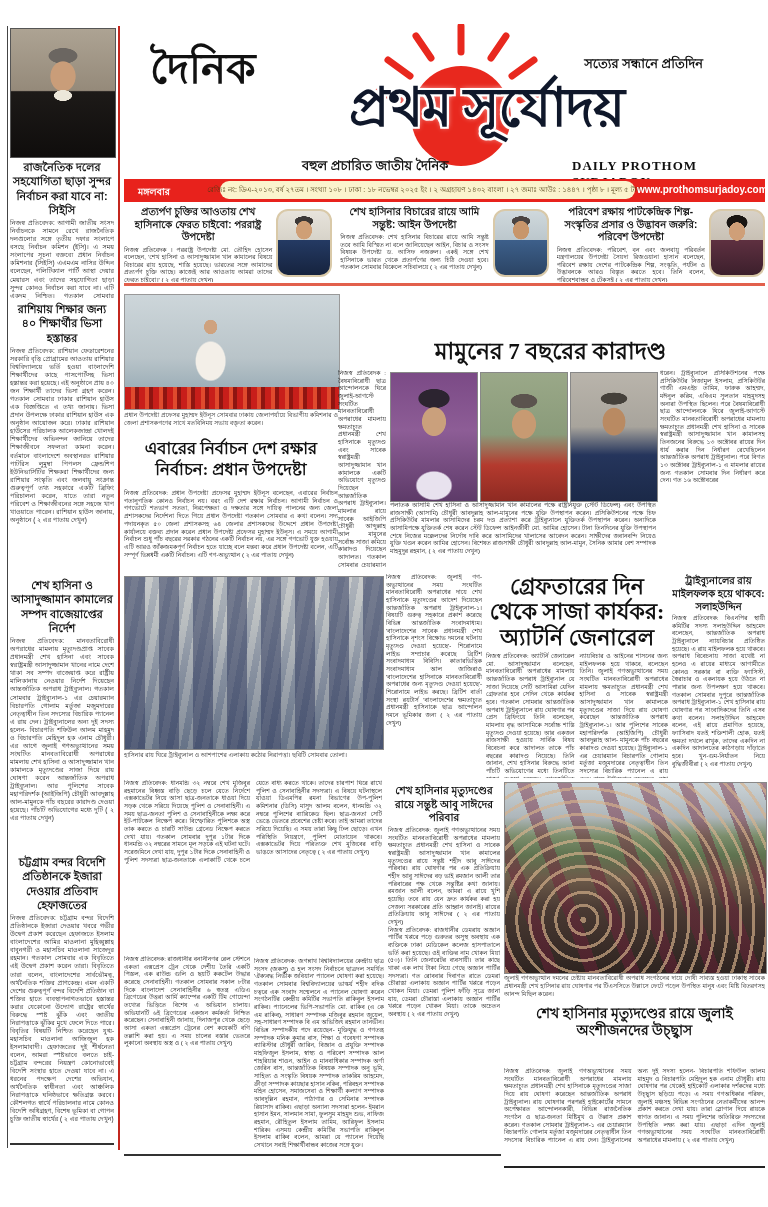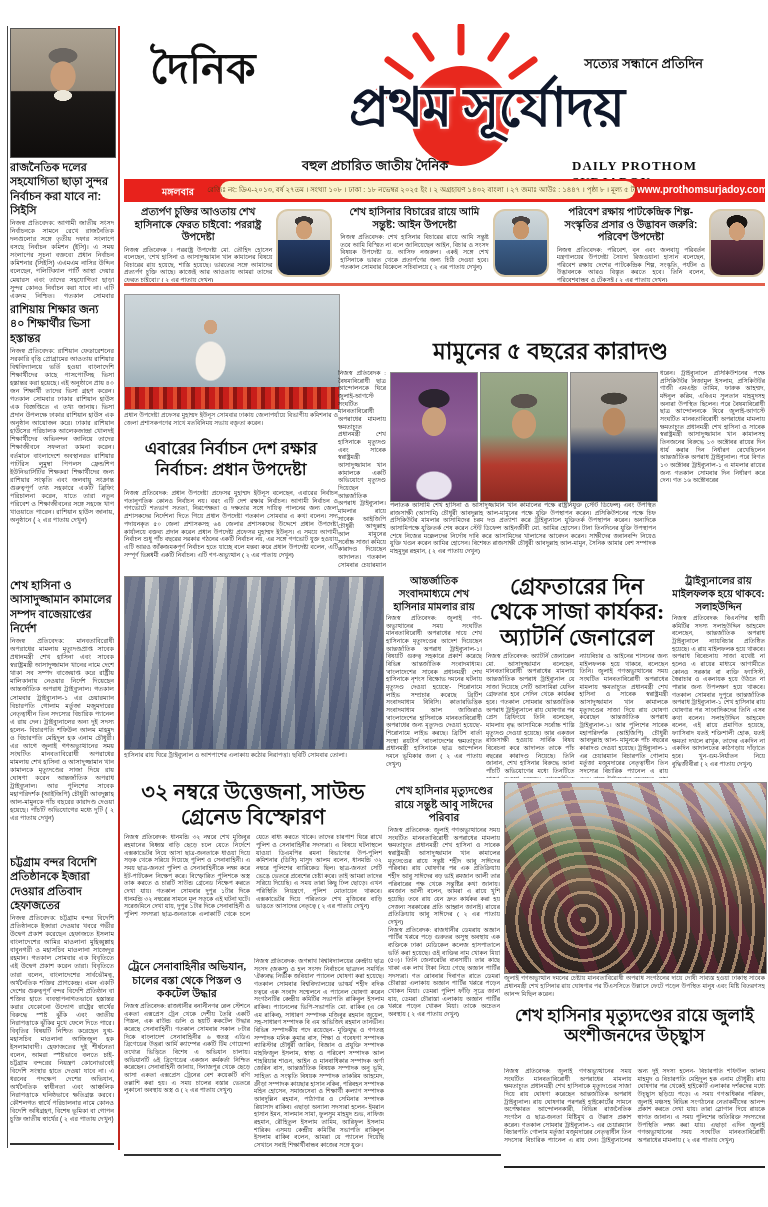--- a/index.html
+++ b/index.html
@@ -15,35 +15,35 @@
   .hline-sb{left:10px;top:1143px;width:104px;height:2px;background:#333;}
   
   .sb{left:10px;width:104px;}
   .sb-photo{top:28px;height:128px;border:1px solid #555;
     background:
       radial-gradient(ellipse 15px 9px at 50% 52%, #ece7da 58%, transparent 62%),
       radial-gradient(ellipse 21px 25px at 50% 37%, #c99d79 58%, transparent 62%),
       radial-gradient(ellipse 24px 13px at 50% 21%, #6b6661 58%, transparent 62%),
       linear-gradient(180deg,#ada393 0%,#958a7a 48%,#1d1a18 49%,#0f0d0c 100%);}
   .sb-art{overflow:hidden;}
-  .sb-head{font-weight:bold;font-size:11px;line-height:1.3;margin-bottom:2px;}
+  .sb-head{font-weight:bold;font-size:11px;line-height:1.3;text-align:center;margin-bottom:2px;}
   .sb-body{font-size:6.3px;line-height:1.28;text-align:justify;}
   
   .mast{left:124px;top:24px;width:641px;height:154px;}
   .mast-dainik{left:26px;top:12px;font-size:42px;font-weight:800;font-family:"Liberation Serif",serif;text-align:center;}
   .mast-sun{left:242px;top:0px;}
   .mast-title{left:90px;top:42px;width:545px;text-align:center;font-size:54px;font-weight:800;
      font-family:"Liberation Serif",serif;letter-spacing:-1px;color:#0f172a;
      text-shadow:-2px -2px 0 #fff,2px -2px 0 #fff,-2px 2px 0 #fff,2px 2px 0 #fff,0 0 6px #fff;}
   .mast-tagline{right:62px;top:30px;font-size:13px;font-weight:bold;}
   .mast-subtitle{left:178px;top:132px;font-size:13px;font-weight:bold;}
   .mast-english{left:448px;top:134px;font-size:13px;font-weight:bold;font-family:"Liberation Serif",serif;letter-spacing:1px;}
   
   .dateline{left:124px;top:179px;width:641px;height:23px;background:#e8221c;}
-  .dl-day{position:absolute;left:14px;top:6px;width:80px;text-align:center;color:#fff;font-size:9.5px;font-weight:bold;}
+  .dl-day{position:absolute;left:14px;top:6px;width:80px;color:#fff;font-size:9.5px;font-weight:bold;}
   .dl-pill{position:absolute;left:96px;right:130px;top:2px;height:18px;background:#fbf4cd;border-radius:9px;
      display:flex;align-items:center;justify-content:center;}
   .dl-pill span{font-size:7px;color:#4a3a10;white-space:nowrap;}
   .dl-site{position:absolute;right:4px;top:5px;width:124px;text-align:center;color:#fff;font-size:10px;font-weight:bold;}
   
   .topstrip{left:124px;top:206px;width:641px;height:76px;display:flex;gap:8px;}
   .brief{flex:1;display:flex;gap:4px;overflow:hidden;}
   .brief-txt{flex:1;}
   .brief-head{font-size:10px;font-weight:bold;text-align:center;line-height:1.25;margin-bottom:2px;}
   .brief-body{font-size:6.1px;line-height:1.25;text-align:justify;}
@@ -124,21 +124,21 @@
     background:
       repeating-radial-gradient(circle at 30% 72%, rgba(215,178,140,.65) 0 3px, rgba(0,0,0,0) 3px 13px),
       repeating-linear-gradient(70deg, rgba(112,32,58,.45) 0 13px, rgba(0,0,0,0) 13px 38px),
       linear-gradient(180deg,#c9d2d6 0%,#aeb6ba 18%,#7b8d6b 28%,#5f7350 38%,#6d5b4a 50%,#4a3a33 66%,#2e2420 100%);}
   .cap-crowd{left:504px;top:974px;width:261px;height:28px;overflow:hidden;}
   
   .trainart{left:124px;top:956px;width:126px;height:194px;overflow:hidden;}
   .joksu{left:254px;top:958px;width:130px;height:194px;overflow:hidden;}
   .joksu-head{font-size:12.5px;font-weight:800;text-align:center;line-height:1.25;
      font-family:"Liberation Serif",serif;margin-bottom:3px;}
-  .br-head{left:504px;top:1006px;width:261px;text-align:center;font-size:17px;font-weight:800;
+  .br-head{left:504px;top:1006px;width:261px;text-align:center;font-size:14px;font-weight:800;
      line-height:1.2;font-family:"Liberation Serif",serif;}
   .br-body{left:504px;top:1068px;width:261px;height:94px;overflow:hidden;
      column-count:2;column-gap:6px;font-size:6.05px;line-height:1.27;text-align:justify;}
 </style>
 </head>
 <body>
 
 <div class="page">
 
   <div class="abs vline-black"></div>
@@ -212,67 +212,64 @@
     </div>
     <div class="brief">
       <div class="brief-txt">
         <div class="brief-head">পরিবেশ রক্ষায় পাটকেন্দ্রিক শিল্প-সংস্কৃতির প্রসার ও উদ্ভাবন জরুরি: পরিবেশ উপদেষ্টা</div>
         <div class="brief-body">নিজস্ব প্রতিবেদক: পরিবেশ, বন এবং জলবায়ু পরিবর্তন মন্ত্রণালয়ের উপদেষ্টা সৈয়দা রিজওয়ানা হাসান বলেছেন, পরিবেশ রক্ষায় দেশের পাটকেন্দ্রিক শিল্প, সংস্কৃতি, পর্যটন ও উদ্ভাবনকে আরও বিস্তৃত করতে হবে। তিনি বলেন, পরিবেশবান্ধব ও টেকসই ( ২ এর পাতায় দেখুন)</div>
       </div>
       <div class="brief-photo ph-s3"></div>
     </div>
   </div>
 
-  <div class="abs lead-sub">মামুনের ৫ বছরের কারাদণ্ড</div>
+  <div class="abs lead-sub">মামুনের 7 বছরের কারাদণ্ড</div>
   <div class="abs ph-yunus"></div>
   <div class="abs cap cap-yunus">প্রধান উপদেষ্টা প্রফেসর মুহাম্মদ ইউনূস সোমবার ঢাকায় জেলাপর্যায়ে বিভাগীয় কমিশনার ও জেলা প্রশাসকগণের সাথে মতবিনিময় সভায় বক্তৃতা করেন।</div>
   <div class="abs ebar-head">এবারের নির্বাচন দেশ রক্ষার নির্বাচন: প্রধান উপদেষ্টা</div>
   <div class="abs ebar-body">নিজস্ব প্রতিবেদক: প্রধান উপদেষ্টা প্রফেসর মুহাম্মদ ইউনূস বলেছেন, এবারের নির্বাচন গতানুগতিক কোনও নির্বাচন নয়। বরং এটি দেশ রক্ষার নির্বাচন। আগামী নির্বাচন ও গণভোটে শতভাগ সততা, নিরপেক্ষতা ও দক্ষতার সঙ্গে দায়িত্ব পালনের জন্য জেলা প্রশাসকদের নির্দেশনা দিতে গিয়ে প্রধান উপদেষ্টা গতকাল সোমবার এ কথা বলেন। সদ্য পদায়নকৃত ৫০ জেলা প্রশাসকসহ ৬৪ জেলার প্রশাসকদের উদ্দেশে প্রধান উপদেষ্টা কার্যালয়ে বক্তব্য প্রদান করেন প্রধান উপদেষ্টা প্রফেসর মুহাম্মদ ইউনূস। এ সময়ে আগামী নির্বাচন শুধু পাঁচ বছরের সরকার গঠনের একটি নির্বাচন নয়, এর সঙ্গে গণভোট যুক্ত হওয়ায় এটি আরও জাঁকজমকপূর্ণ নির্বাচন হতে যাচ্ছে বলে মন্তব্য করে প্রধান উপদেষ্টা বলেন, এটি সম্পূর্ণ ভিন্নধর্মী একটি নির্বাচন। এটি গণ-অভ্যুত্থান ( ২ এর পাতায় দেখুন)</div>
 
   <div class="abs story-col st-col1">নিজস্ব প্রতিবেদক : বৈষম্যবিরোধী ছাত্র আন্দোলনকে ঘিরে জুলাই-আগস্টে সংঘটিত মানবতাবিরোধী অপরাধের মামলায় ক্ষমতাচ্যুত প্রধানমন্ত্রী শেখ হাসিনাকে মৃত্যুদণ্ড এবং সাবেক স্বরাষ্ট্রমন্ত্রী আসাদুজ্জামান খান কামালকে একটি অভিযোগে মৃত্যুদণ্ড দিয়েছেন আন্তর্জাতিক অপরাধ ট্রাইব্যুনাল। মামলার রায়ে সাবেক আইজিপি চৌধুরী আব্দুল্লাহ আল মামুনের সর্বোচ্চ সাজা কমিয়ে কারাদণ্ড দিয়েছেন আদালত। গতকাল সোমবার চেয়ারম্যান বিচারপতি মো. গোলাম মর্তুজা মজুমদারের নেতৃত্বাধীন আন্তর্জাতিক অপরাধ ট্রাইব্যুনাল-১ এ রায় ঘোষণা করেন। ১ ঘণ্টা ১০</div>
   <div class="abs ph-port ph-hasina"></div>
   <div class="abs ph-port ph-kamal"></div>
   <div class="abs ph-port ph-mamun"></div>
   <div class="abs story-col st-col2">ধরেন। ট্রাইব্যুনালে প্রসিকিউশনের পক্ষে প্রসিকিউটর নিজামুল ইসলাম, প্রসিকিউটর গাজী এমএইচ তামিম, ফারুক আহম্মদ, মঈনুল করিম, এবিএম সুলতান মাহমুদসহ অন্যরা উপস্থিত ছিলেন। পরে বৈষম্যবিরোধী ছাত্র আন্দোলনকে ঘিরে জুলাই-আগস্টে সংঘটিত মানবতাবিরোধী অপরাধের মামলায় ক্ষমতাচ্যুত প্রধানমন্ত্রী শেখ হাসিনা ও সাবেক স্বরাষ্ট্রমন্ত্রী আসাদুজ্জামান খান কামালসহ তিনজনের বিরুদ্ধে ১৩ অক্টোবর রায়ের দিন ধার্য করার দিন নির্ধারণ রেখেছিলেন আন্তর্জাতিক অপরাধ ট্রাইব্যুনাল। পরে বিগত ১৩ অক্টোবর ট্রাইব্যুনাল-১ এ মামলার রায়ের জন্য গতকাল সোমবার দিন নির্ধারণ করে দেন। গত ১৬ অক্টোবরের</div>
   <div class="abs story-col st-bottom">পলাতক আসামি শেখ হাসিনা ও আসাদুজ্জামান খান কামালের পক্ষে রাষ্ট্রনিযুক্ত (স্টেট ডিফেন্স) এবং উপস্থিত রাজসাক্ষী (আসামি) চৌধুরী আবদুল্লাহ আল-মামুনের পক্ষে যুক্তি উপস্থাপন করেন। প্রসিকিউশনের পক্ষে চিফ প্রসিকিউটর মামলার আসামিদের চরম দণ্ড প্রত্যাশা করে ট্রাইব্যুনালে যুক্তিতর্ক উপস্থাপন করেন। অন্যদিকে আসামিপক্ষে যুক্তিতর্ক শেষ করেন স্টেট ডিফেন্স আইনজীবী মো. আমির হোসেন। টানা তিনদিনের যুক্তি উপস্থাপন শেষে নিজের মক্কেলদের নির্দোষ দাবি করে আসামিদের খালাসের আবেদন করেন। সাক্ষীদের জবানবন্দি নিয়েও যুক্তি খণ্ডন করেন আমির হোসেন। বিশেষত রাজসাক্ষী চৌধুরী আবদুল্লাহ আল-মামুন, সৈনিক আমার বেশ সম্পাদক মাহমুদুর রহমান, ( ২ এর পাতায় দেখুন)</div>
 
   <div class="abs ph-police"></div>
   <div class="abs cap cap-police">হাসিনার রায় ঘিরে ট্রাইব্যুনাল ও আশপাশের এলাকায় কঠোর নিরাপত্তা। ছবিটি সোমবার তোলা।</div>
 
   <div class="abs colA">
-    <div class="colhead">আন্তর্জাতিক সংবাদমাধ্যমে শেখ হাসিনার মামলার রায়</div>
     <div class="colbody">নিজস্ব প্রতিবেদক: জুলাই গণ-অভ্যুত্থানের সময় সংঘটিত মানবতাবিরোধী অপরাধের দায়ে শেখ হাসিনাকে মৃত্যুদণ্ডের আদেশ দিয়েছেন আন্তর্জাতিক অপরাধ ট্রাইব্যুনাল-১। বিষয়টি গুরুত্ব সহকারে প্রকাশ করেছে বিভিন্ন আন্তর্জাতিক সংবাদমাধ্যম। 'বাংলাদেশের সাবেক প্রধানমন্ত্রী শেখ হাসিনাকে নৃশংস বিক্ষোভ দমনের ঘটনায় মৃত্যুদণ্ড দেওয়া হয়েছে'- শিরোনামে লাইভ সম্প্রচার করেছে ব্রিটিশ সংবাদমাধ্যম বিবিসি। কাতারভিত্তিক সংবাদমাধ্যম আল জাজিরাও 'বাংলাদেশের হাসিনাকে মানবতাবিরোধী অপরাধের জন্য মৃত্যুদণ্ড দেওয়া হয়েছে'- শিরোনামে লাইভ করছে। ব্রিটিশ বার্তা সংস্থা রয়টার্স 'বাংলাদেশের ক্ষমতাচ্যুত প্রধানমন্ত্রী হাসিনাকে ছাত্র আন্দোলন দমনে ভূমিকার জন্য ( ২ এর পাতায় দেখুন)</div>
   </div>
 
   <div class="abs centerblk">
     <div class="center-head">গ্রেফতারের দিন থেকে সাজা কার্যকর: অ্যাটর্নি জেনারেল</div>
     <div class="center-body">নিজস্ব প্রতিবেদক: অ্যাটর্নি জেনারেল মো. আসাদুজ্জামান বলেছেন, মানবতাবিরোধী অপরাধের মামলায় আন্তর্জাতিক অপরাধ ট্রাইব্যুনাল যে সাজা দিয়েছে সেটি আসামিরা যেদিন গ্রেফতার হবে সেদিন থেকে কার্যকর হবে। গতকাল সোমবার আন্তর্জাতিক অপরাধ ট্রাইব্যুনালে রায় ঘোষণার পর প্রেস ব্রিফিংয়ে তিনি বলেছেন, মামলায় বৃদ্ধ আসামিকে সর্বোচ্চ শাস্তি মৃত্যুদণ্ড দেওয়া হয়েছে। আর একজন রাজসাক্ষী হওয়ায় সার্বিক বিষয় বিবেচনা করে আদালত তাকে পাঁচ বছরের কারাদণ্ড নিয়েছে। তিনি জানান, শেখ হাসিনার বিরুদ্ধে আনা পাঁচটি অভিযোগের মধ্যে তিনটিতে সাজা দেওয়া হয়েছে। আন্তর্জাতিক অপরাধ ট্রাইব্যুনালে শেখ হাসিনার মামলার যুগান্তকারী রায় হয়েছে, যা প্রশান্তি আনবে ও বাংলাদেশে ন্যায়বিচার ও আইনের শাসনের জন্য মাইলফলক হয়ে থাকবে, বলেছেন তিনি। জুলাই গণঅভ্যুত্থানের সময় সংঘটিত মানবতাবিরোধী অপরাধের মামলায় ক্ষমতাচ্যুত প্রধানমন্ত্রী শেখ হাসিনা ও সাবেক স্বরাষ্ট্রমন্ত্রী আসাদুজ্জামান খান কামালকে মৃত্যুদণ্ডের সাজা দিয়ে রায় ঘোষণা করেছেন আন্তর্জাতিক অপরাধ ট্রাইব্যুনাল-১। আর পুলিশের সাবেক মহাপরিদর্শক (আইজিপি) চৌধুরী আবদুল্লাহ আল- মামুনকে পাঁচ বছরের কারাদণ্ড দেওয়া হয়েছে। ট্রাইব্যুনাল-১ এর চেয়ারম্যান বিচারপতি গোলাম মর্তুজা মজুমদারের নেতৃত্বাধীন তিন সদস্যের বিচারিক প্যানেল এ রায় দেন। রায়ে ট্রাইব্যুনাল বলেছেন, শেখ হাসিনাসহ তিন আসামির অপরাধ প্রমাণিত। ( ২ এর পাতায় দেখুন)</div>
   </div>
 
   <div class="abs colB">
     <div class="colhead">ট্রাইব্যুনালের রায় মাইলফলক হয়ে থাকবে: সলাহউদ্দিন</div>
     <div class="colbody">নিজস্ব প্রতিবেদক: বিএনপির স্থায়ী কমিটির সদস্য সলাহউদ্দিন আহমেদ বলেছেন, আন্তর্জাতিক অপরাধ ট্রাইব্যুনালে ন্যায়বিচার প্রতিষ্ঠিত হয়েছে। এ রায় মাইলফলক হয়ে থাকবে। অপরাধ বিবেচনায় সাজা যথেষ্ট না হলেও এ রায়ের মাধ্যমে আগামীতে কোনও সরকার বা ব্যক্তি ফ্যাসিস্ট, স্বৈরাচার ও একনায়ক হয়ে উঠতে না পারার জন্য উপলক্ষণ হয়ে থাকবে। গতকাল সোমবার দুপুরে আন্তর্জাতিক অপরাধ ট্রাইব্যুনাল-১ শেখ হাসিনার রায় ঘোষণার পর সাংবাদিকদের তিনি এসব কথা বলেন। সলাহউদ্দিন আহমেদ বলেন, এই রায়ে প্রমাণিত হয়েছে, ফ্যাসিবাদ যতই শক্তিশালী হোক, যতই ক্ষমতা দখলে রাখুক, তাদের একদিন না একদিন আদালতের কাঠগড়ায় দাঁড়াতে হবে। খুন-গুম-নির্যাতন নিয়ে বুদ্ধিজীবীরা ( ২ এর পাতায় দেখুন)</div>
   </div>
 
   <div class="abs lowerleft">
-    <div class="ll-head">৩২ নম্বরে উত্তেজনা, সাউন্ড গ্রেনেড বিস্ফোরণ</div>
     <div class="ll-body">নিজস্ব প্রতিবেদক: ধানমন্ডি ৩২ নম্বরে শেখ মুজিবুর রহমানের বিধ্বস্ত বাড়ি ছেড়ে চলে যেতে নির্দেশে এক্সকাভেটর নিয়ে আসা ছাত্র-জনতাকে ধাওয়া দিয়ে সড়ক থেকে সরিয়ে দিয়েছে পুলিশ ও সেনাবাহিনী। এ সময় ছাত্র-জনতা পুলিশ ও সেনাবাহিনীকে লক্ষ্য করে ইট-পাটকেল নিক্ষেপ করে। বিস্ফোরিত পুলিশকে অস্ত্র তাক করতে ও চারটি সাউন্ড গ্রেনেড নিক্ষেপ করতে দেখা যায়। গতকাল সোমবার দুপুর ১টার দিকে ধানমন্ডি ৩২ নম্বরের সামনে মূল সড়কে এই ঘটনা ঘটে। সরেজমিনে দেখা যায়, দুপুর ১টার দিকে সেনাবাহিনী ও পুলিশ সদস্যরা ছাত্র-জনতাকে এলাকাটি থেকে চলে যেতে বাধ্য করতে থাকে। তাদের চারপাশ ঘিরে রাখে পুলিশ ও সেনাবাহিনীর সদস্যরা। এ বিষয়ে ঘটনাস্থলে যাওয়া ডিএমপির রমনা বিভাগের উপ-পুলিশ কমিশনার (ডিসি) মাসুদ আলম বলেন, ধানমন্ডি ৩২ নম্বরে পুলিশের ব্যারিকেড ছিল। ছাত্র-জনতা সেটি ভেঙে ভেতরে প্রবেশের চেষ্টা করে। তাই আমরা তাদের সরিয়ে দিয়েছি। এ সময় তারা কিছু ঢিল ছোড়ে। এখন পরিস্থিতি নিয়ন্ত্রণে, পুলিশ মোতায়েন থাকবে। এক্সকাভেটর দিয়ে পরিত্যক্ত শেখ মুজিবের বাড়ি ভাঙতে আসাদের নেতৃত্বে ( ২ এর পাতায় দেখুন)</div>
   </div>
 
   <div class="abs midcol">
     <div class="mc-head">শেখ হাসিনার মৃত্যুদণ্ডের রায়ে সন্তুষ্ট আবু সাঈদের পরিবার</div>
     <div class="colbody">নিজস্ব প্রতিবেদক: জুলাই গণঅভ্যুত্থানের সময় সংঘটিত মানবতাবিরোধী অপরাধের মামলায় ক্ষমতাচ্যুত প্রধানমন্ত্রী শেখ হাসিনা ও সাবেক স্বরাষ্ট্রমন্ত্রী আসাদুজ্জামান খান কামালের মৃত্যুদণ্ডের রায়ে সন্তুষ্ট শহীদ আবু সাঈদের পরিবার। রায় ঘোষণার পর এক প্রতিক্রিয়ায় শহীদ আবু সাঈদের বড় ভাই রমজান আলী তার পরিবারের পক্ষ থেকে সন্তুষ্টির কথা জানায়। রমজান আলী বলেন, আমরা এ রায়ে খুশি হয়েছি। তবে রায় যেন দ্রুত কার্যকর করা হয় সেজন্য সরকারের প্রতি আহ্বান জানাই। রায়ের প্রতিক্রিয়ায় আবু সাঈদের ( ২ এর পাতায় দেখুন)</div>
     <div class="colbody">নিজস্ব প্রতিবেদক: রাজধানীর ডেমরায় অজ্ঞান পার্টির খপ্পরে পড়ে গুরুতর অসুস্থ অবস্থায় এক ব্যক্তিকে ঢাকা মেডিকেল কলেজ হাসপাতালে ভর্তি করা হয়েছে। ওই ব্যক্তির নাম খোকন মিয়া (৫০)। তিনি জেনারেটর ব্যবসায়ী। তার কাছে থাকা এক লাখ টাকা নিয়ে গেছে অজ্ঞান পার্টির সদস্যরা। গত রোববার দিবাগত রাতে ডেমরা চৌরাস্তা এলাকায় অজ্ঞান পার্টির খপ্পরে পড়েন খোকন মিয়া। ডেমরা পুলিশ ফাঁড়ি সূত্রে জানা যায়, ডেমরা চৌরাস্তা এলাকায় অজ্ঞান পার্টির খপ্পরে পড়েন খোকন মিয়া। তাকে অচেতন অবস্থায় ( ২ এর পাতায় দেখুন)</div>
   </div>
 
   <div class="abs ph-crowd"></div>
   <div class="abs cap cap-crowd">জুলাই গণঅভ্যুত্থান দমনের চেষ্টায় মানবতাবিরোধী অপরাধ সংগঠনের দায়ে দোষী সাব্যস্ত হওয়া ঢাকাস্থ সাবেক প্রধানমন্ত্রী শেখ হাসিনার রায় ঘোষণার পর টিএসসিতে উল্লাসে ফেটে পড়েন উপস্থিত মানুষ এবং মিষ্টি বিতরণসহ আনন্দ মিছিল করেন।</div>
 
   <div class="abs trainart">
-    <div class="mc-head">ট্রেনে সেনাবাহিনীর অভিযান, চালের বস্তা থেকে পিস্তল ও ককটেল উদ্ধার</div>
     <div class="colbody">নিজস্ব প্রতিবেদক: রাজধানীর বনানীনগর রেল স্টেশনে একতা এক্সপ্রেস ট্রেন থেকে দেশীয় তৈরি একটি পিস্তল, এক রাউন্ড গুলি ও ছয়টি ককটেল উদ্ধার করেছে সেনাবাহিনী। গতকাল সোমবার সকাল ৮টার দিকে বাংলাদেশ সেনাবাহিনীর ৬ স্বতন্ত্র এডিএ ব্রিগেডের উত্তরা আর্মি ক্যাম্পের একটি টিম গোয়েন্দা তথ্যের ভিত্তিতে বিশেষ এ অভিযান চালায়। অভিযানটি ৬ই ব্রিগেডের একজন কর্মকর্তা নিশ্চিত করেছেন। সেনাবাহিনী জানায়, দিনাজপুর থেকে ছেড়ে আসা একতা এক্সপ্রেস ট্রেনের বেশ কয়েকটি বগি তল্লাশি করা হয়। এ সময় চালের বস্তার ভেতরে লুকানো অবস্থায় অস্ত্র ও ( ২ এর পাতায় দেখুন)</div>
   </div>
 
   <div class="abs joksu">
     <div class="colbody">নিজস্ব প্রতিবেদক: জগন্নাথ বিশ্ববিদ্যালয়ের কেন্দ্রীয় ছাত্র সংসদ (জকসু) ও হল সংসদ নির্বাচনে ছাত্রদল সমর্থিত 'ঐক্যবদ্ধ নির্ভীক জবিয়ান' প্যানেল ঘোষণা করা হয়েছে। গতকাল সোমবার বিশ্ববিদ্যালয়ের ভাস্কর্য শহীদ বদিক চত্বরে এক সংবাদ সম্মেলনে এ প্যানেল ঘোষণা করেন সংগঠনটির কেন্দ্রীয় কমিটির সভাপতি রাকিবুল ইসলাম রাকিব। প্যানেলের ভিপি-সভাপতি মো. রাকিব (এ কে এম রাকিব), সাধারণ সম্পাদক মজিবুর রহমান জুয়েল, সহ-সাধারণ সম্পাদক বি এম অভিজিৎ রহমান তানভীন। বিভিন্ন সম্পাদকীয় পদে রয়েছেন- মুক্তিযুদ্ধ ও গণতন্ত্র সম্পাদক মনিক কুমার বাস, শিক্ষা ও গবেষণা সম্পাদক ব্যারিস্টার চৌধুরী জারিন, বিজ্ঞান ও প্রযুক্তি সম্পাদক মাহফিজুল ইসলাম, স্বাস্থ্য ও পরিবেশ সম্পাদক আল শাহরিয়ার শাওন, আইন ও মানবাধিকার সম্পাদক অর্ণা জেরিন বাস, আন্তর্জাতিক বিষয়ক সম্পাদক অনু ভূমি, সাহিত্য ও সংস্কৃতি বিষয়ক সম্পাদক তাকরিম আহমেদ, ক্রীড়া সম্পাদক কায়ছার হাসান নকিব, পরিবহন সম্পাদক মহিন হোসেন, সমাজসেবা ও শিক্ষার্থী কল্যাণ সম্পাদক আবদুল্লিন রহমান, পাঠাগার ও সেমিনার সম্পাদক রিয়াসাদ রাকিব। এছাড়া অন্যান্য সদস্যরা হলেন- ইমরান হাসান ইমন, সালমান সামা, ফুলসুম মাহমুদ শুভ, নাফিজ রহমান, রৌহিতুল ইসলাম তামিম, আরিফুল ইসলাম শারিক। এসময় কেন্দ্রীয় কমিটির সভাপতি রাকিবুল ইসলাম রাকিব বলেন, আমরা যে প্যানেল দিয়েছি সেখানে সবাই শিক্ষার্থীবান্ধব কাজের সঙ্গে যুক্ত।</div>
   </div>
 
   <div class="abs br-head">শেখ হাসিনার মৃত্যুদণ্ডের রায়ে জুলাই অংশীজনদের উচ্ছ্বাস</div>
   <div class="abs br-body">নিজস্ব প্রতিবেদক: জুলাই গণঅভ্যুত্থানের সময় সংঘটিত মানবতাবিরোধী অপরাধের মামলায় ক্ষমতাচ্যুত প্রধানমন্ত্রী শেখ হাসিনাকে মৃত্যুদণ্ডের সাজা দিয়ে রায় ঘোষণা করেছেন আন্তর্জাতিক অপরাধ ট্রাইব্যুনাল। রায় ঘোষণার পরপরই হাইকোর্টের সামনে অপেক্ষারত আন্দোলনকারী, বিভিন্ন রাজনৈতিক সংগঠন ও ছাত্র-জনতা মিষ্টিমুখ ও উল্লাস প্রকাশ করেন। গতকাল সোমবার ট্রাইব্যুনাল-১ এর চেয়ারম্যান বিচারপতি গোলাম মর্তুজা মজুমদারের নেতৃত্বাধীন তিন সদস্যের বিচারিক প্যানেল এ রায় দেন। ট্রাইব্যুনালের অন্য দুই সদস্য হলেন- বিচারপতি শফিউল আলম মাহমুদ ও বিচারপতি মেহিদুল হক এনাম চৌধুরী। রায় ঘোষণার পর থেকেই হাইকোর্ট এলাকার দর্শকদের মধ্যে উচ্ছ্বাস ছড়িয়ে পড়ে। এ সময় গণঅধিকার পরিষদ, জুলাই মঞ্চসহ বিভিন্ন সংগঠনের নেতাকর্মীদের আনন্দ প্রকাশ করতে দেখা যায়। তারা স্লোগান দিয়ে রায়কে স্বাগত জানান। এ সময় পুলিশের অতিরিক্ত সদস্যদের উপস্থিতি লক্ষ্য করা যায়। এছাড়া এদিন জুলাই গণঅভ্যুত্থানের সময় সংঘটিত মানবতাবিরোধী অপরাধের মামলায় ( ২ এর পাতায় দেখুন)</div>
 

